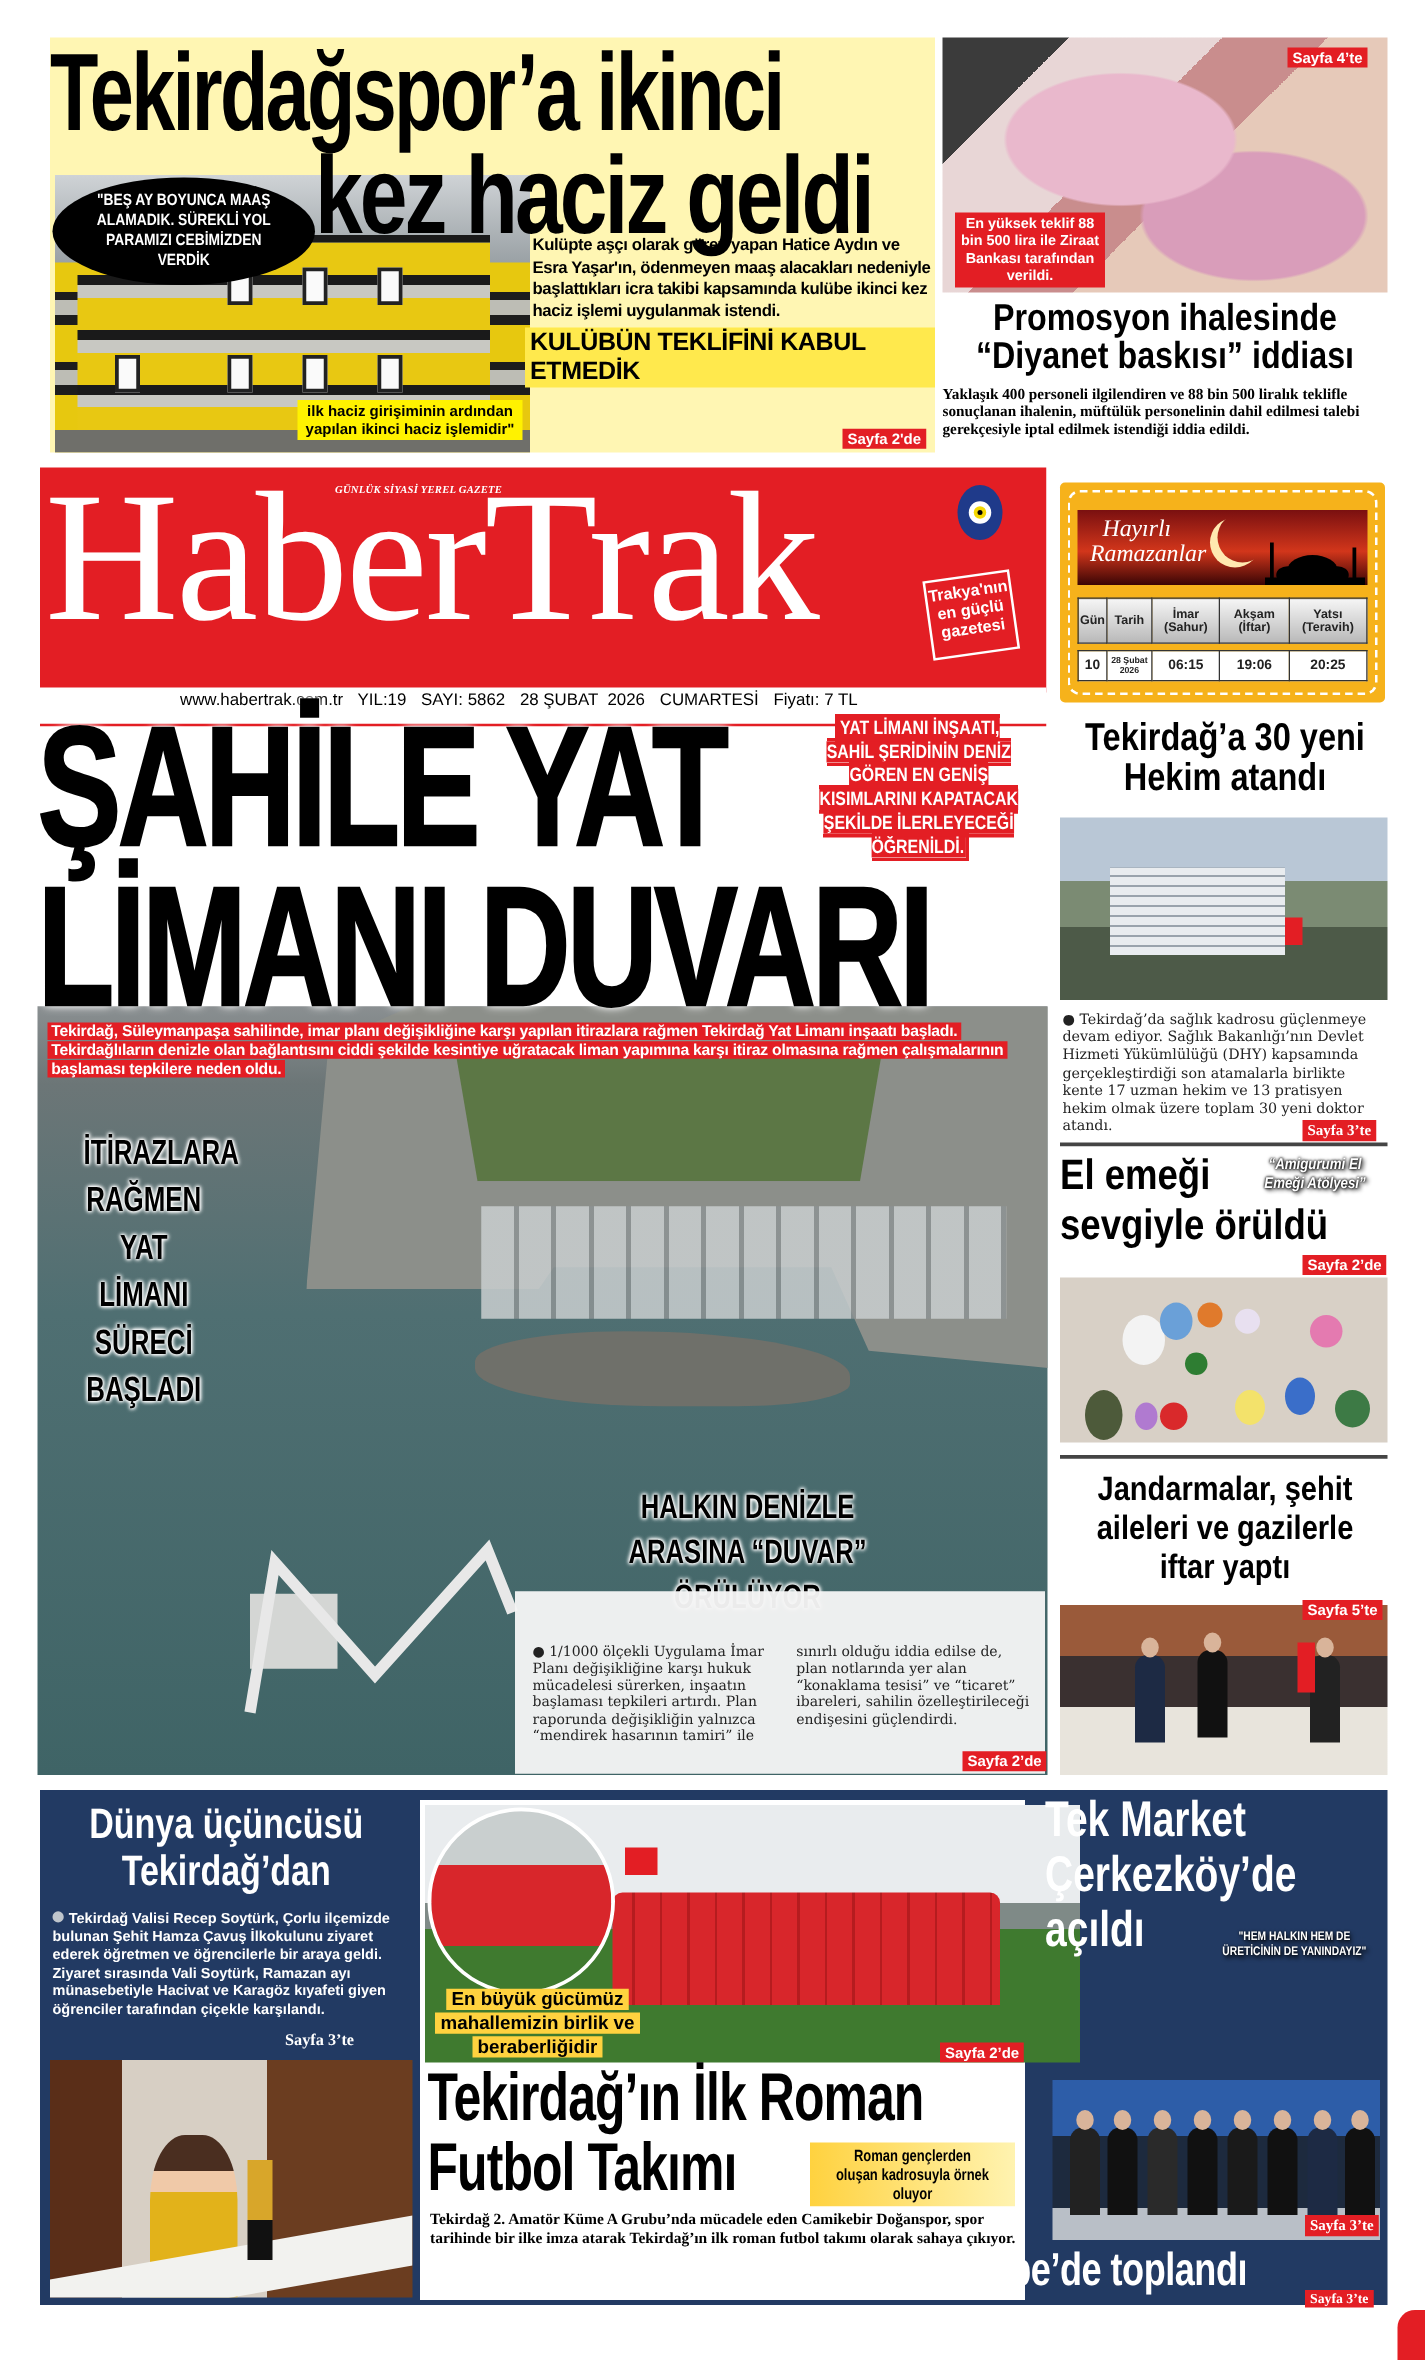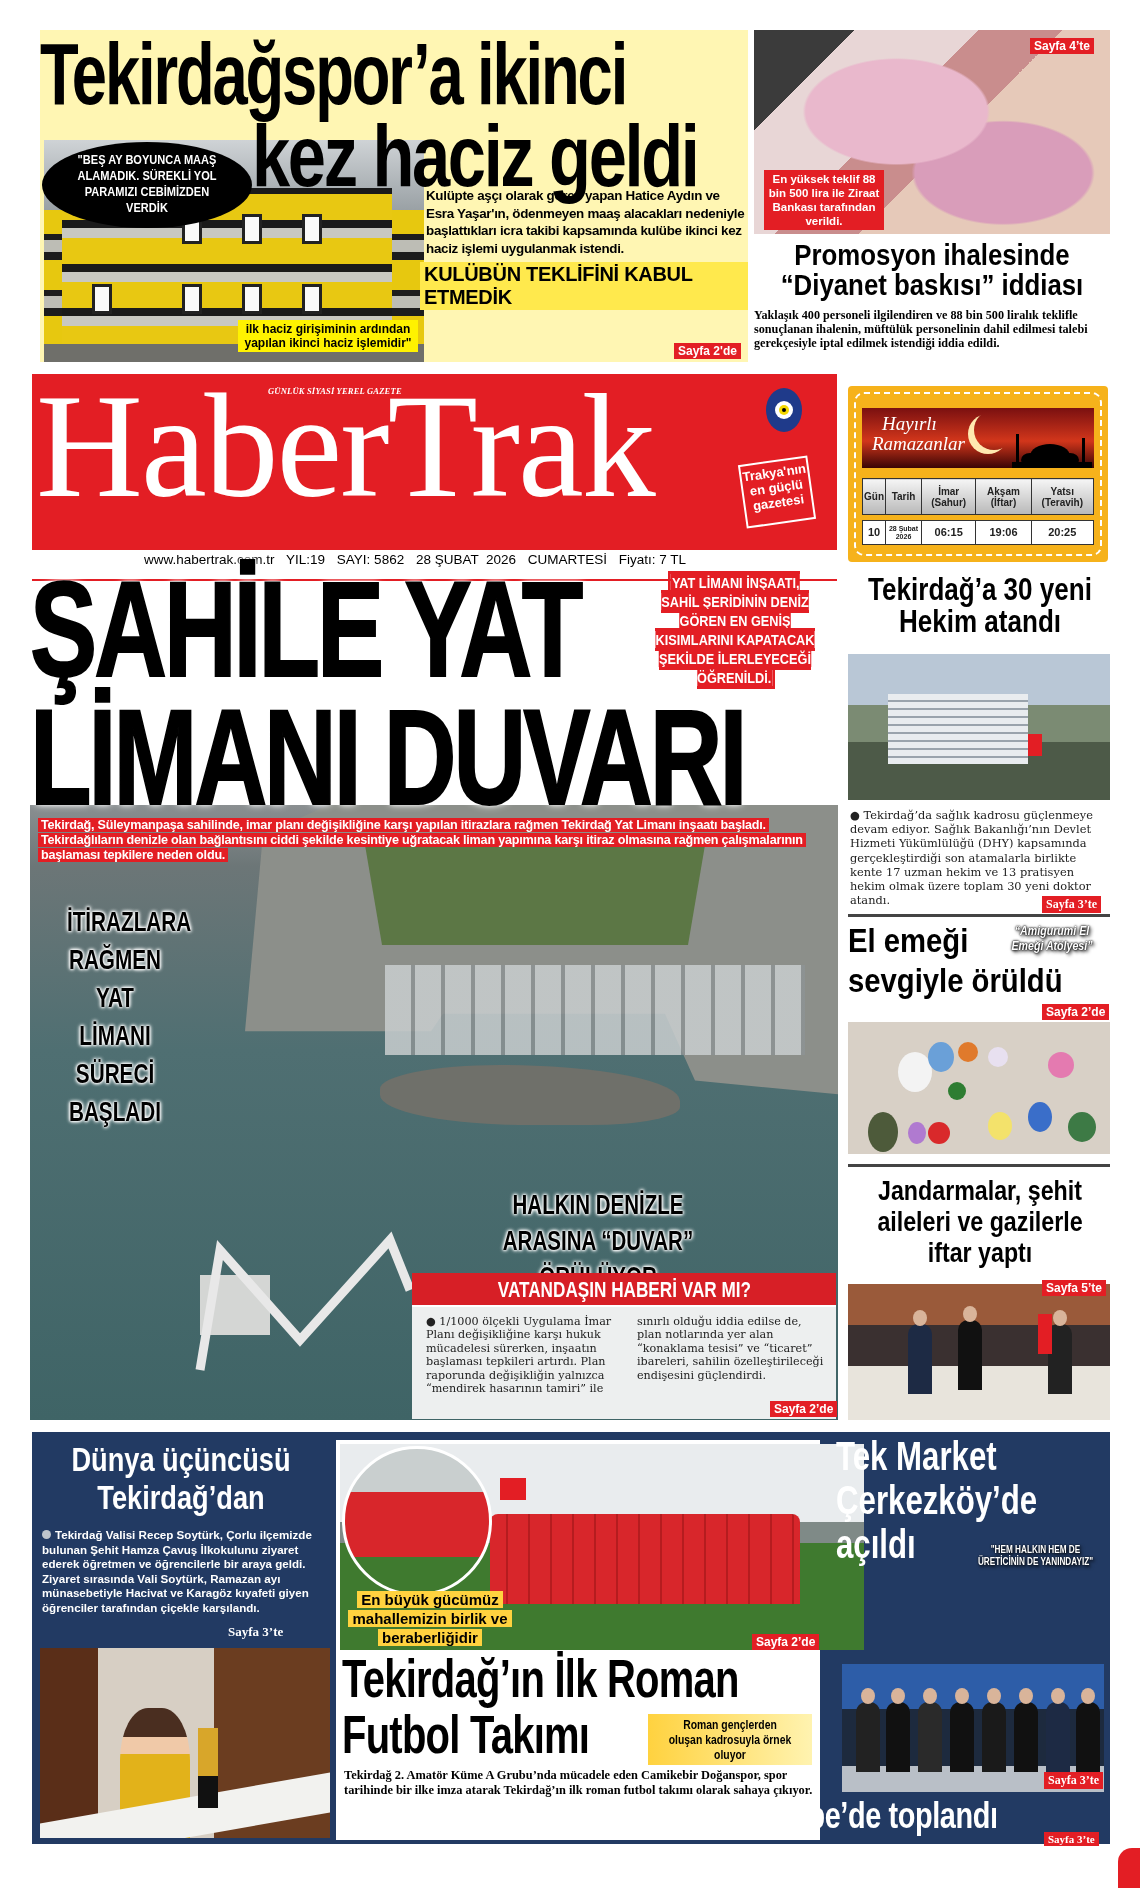--- a/index.html
+++ b/index.html
@@ -265,21 +265,20 @@
   </div>
   <div id="ms-headline" class="abs cond">
     <span class="l1">ŞAHİLE YAT</span>
     <span class="l2">LİMANI DUVARI</span>
   </div>
   <div id="ms-kicker" class="abs"><span>YAT LİMANI İNŞAATI, SAHİL ŞERİDİNİN DENİZ GÖREN EN GENİŞ KISIMLARINI KAPATACAK ŞEKİLDE İLERLEYECEĞİ ÖĞRENİLDİ.</span></div>
   <div id="ms-deck-text" class="abs"><span>Tekirdağ, Süleymanpaşa sahilinde, imar planı değişikliğine karşı yapılan itirazlara rağmen Tekirdağ Yat Limanı inşaatı başladı. Tekirdağlıların denizle olan bağlantısını ciddi şekilde kesintiye uğratacak liman yapımına karşı itiraz olmasına rağmen çalışmalarının başlaması tepkilere neden oldu.</span></div>
   <div id="ms-side" class="abs">İTİRAZLARA RAĞMEN YAT LİMANI SÜRECİ BAŞLADI</div>
   <div id="ms-side2" class="abs">HALKIN DENİZLE ARASINA “DUVAR” ÖRÜLÜYOR</div>
   <div id="ms-box" class="abs">
-    <div id="ms-box-head" class="abs"><span>VATANDAŞIN HABERİ VAR MI?</span></div>
     <div id="ms-box-body" class="abs">● <span>1/1000 ölçekli Uygulama İmar Planı değişikliğine karşı hukuk mücadelesi sürerken, inşaatın başlaması tepkileri artırdı. Plan raporunda değişikliğin yalnızca “mendirek hasarının tamiri” ile sınırlı olduğu iddia edilse de, plan notlarında yer alan “konaklama tesisi” ve “ticaret” ibareleri, sahilin özelleştirileceği endişesini güçlendirdi.</span></div>
     <div id="ms-box-sayfa" class="abs red-tag">Sayfa 2’de</div>
   </div>
 </section>
 
 <section id="rc-hekim" class="abs">
   <div id="hk-title" class="abs">Tekirdağ’a 30 yeni Hekim atandı</div>
   <div id="hk-photo" class="abs">
     <div id="hk-building" class="abs"></div>
     <div id="hk-flag" class="abs"></div>

